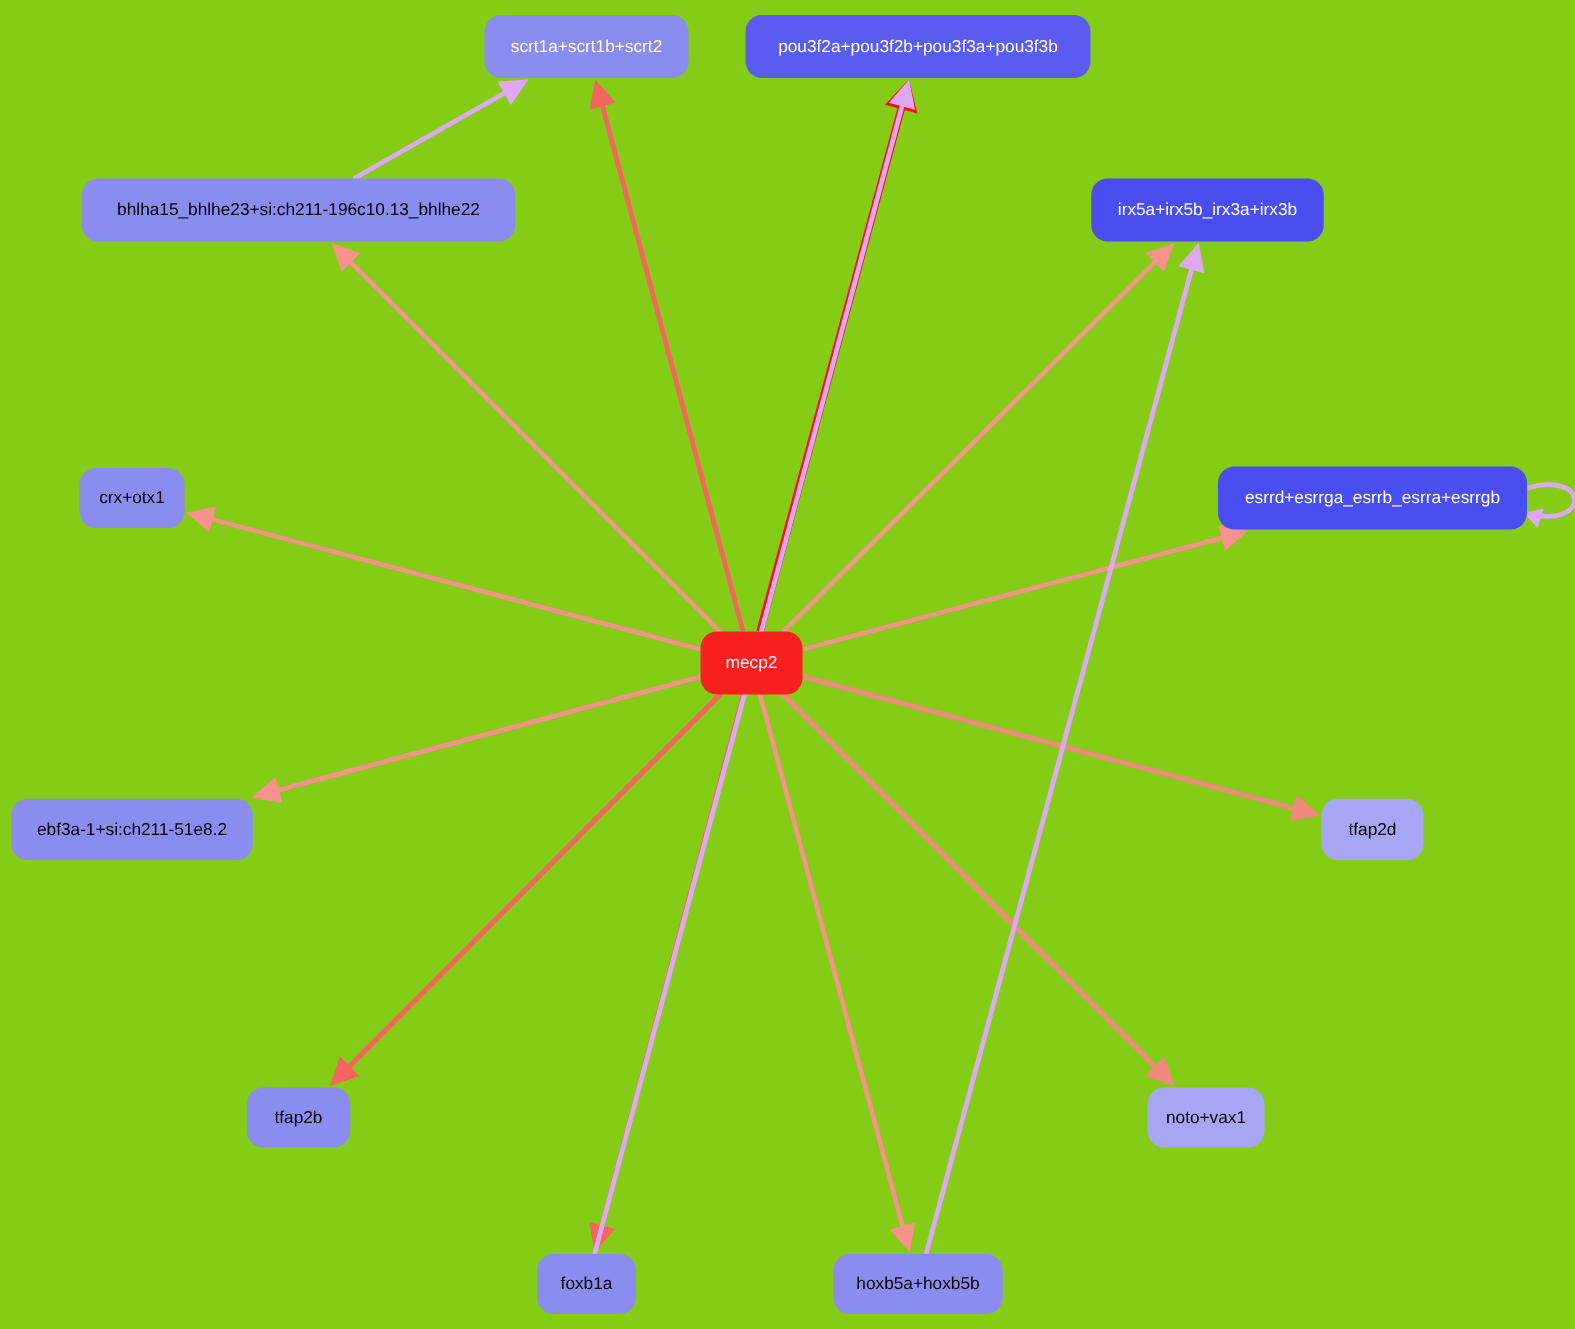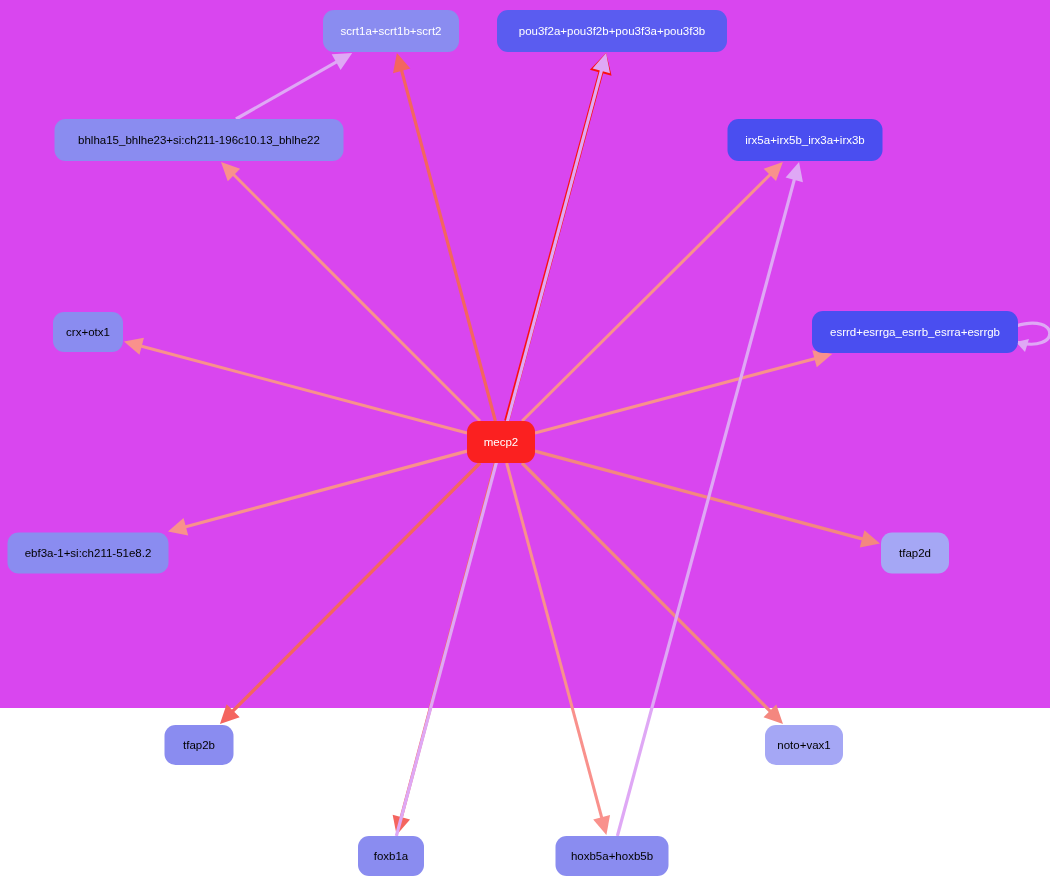--- a/index.html
+++ b/index.html
@@ -9,22 +9,22 @@
   }
   body {
     width: 1050px;
     height: 886px;
     font-family: "Liberation Sans", sans-serif;
     overflow: hidden;
   }
   #graph-root {
     position: relative;
     width: 1050px;
-    height: 708px;
-    background: #d946ef;
+    height: 886px;
+    background: #84cc16;
   }
   #graph-svg {
     position: absolute;
     top: 0;
     left: 0;
     width: 1050px;
     height: 886px;
     display: block;
   }
   .node-label {

